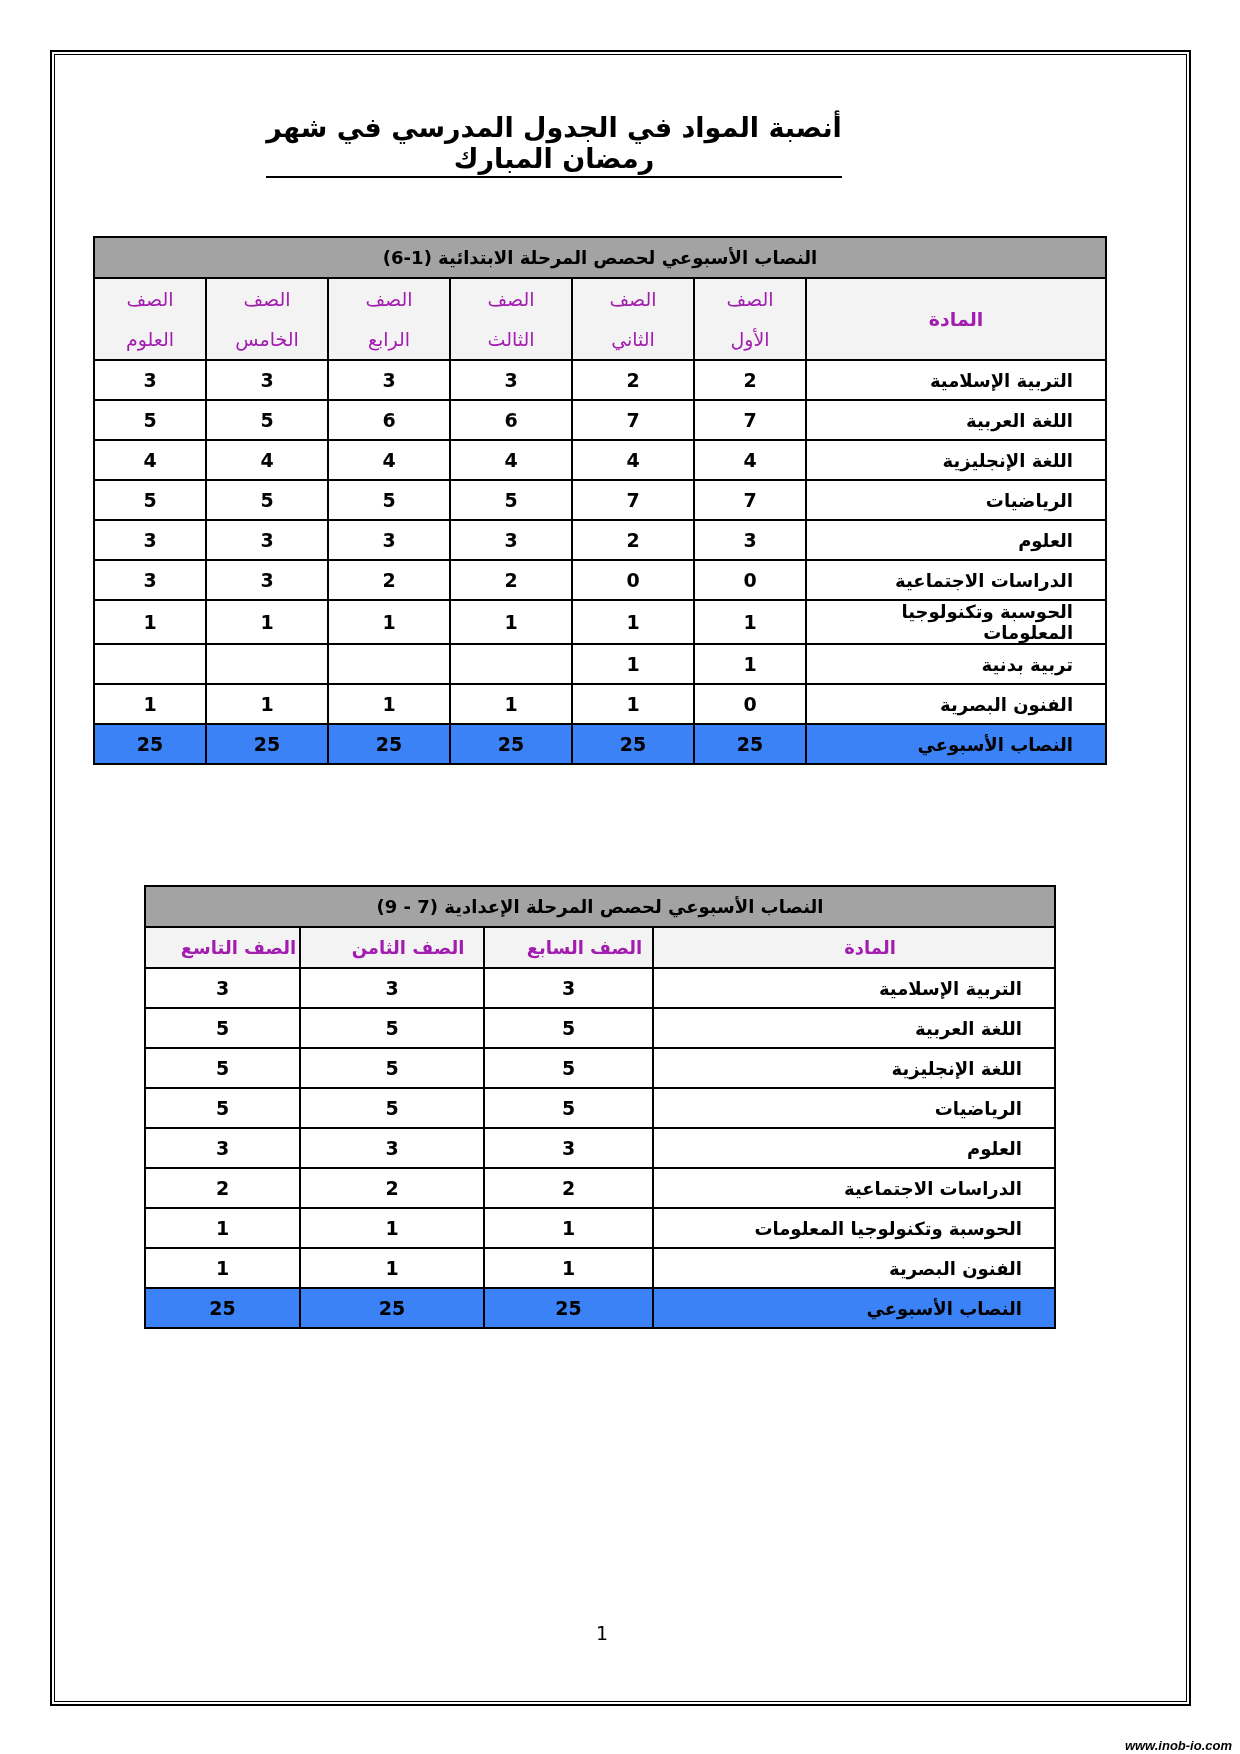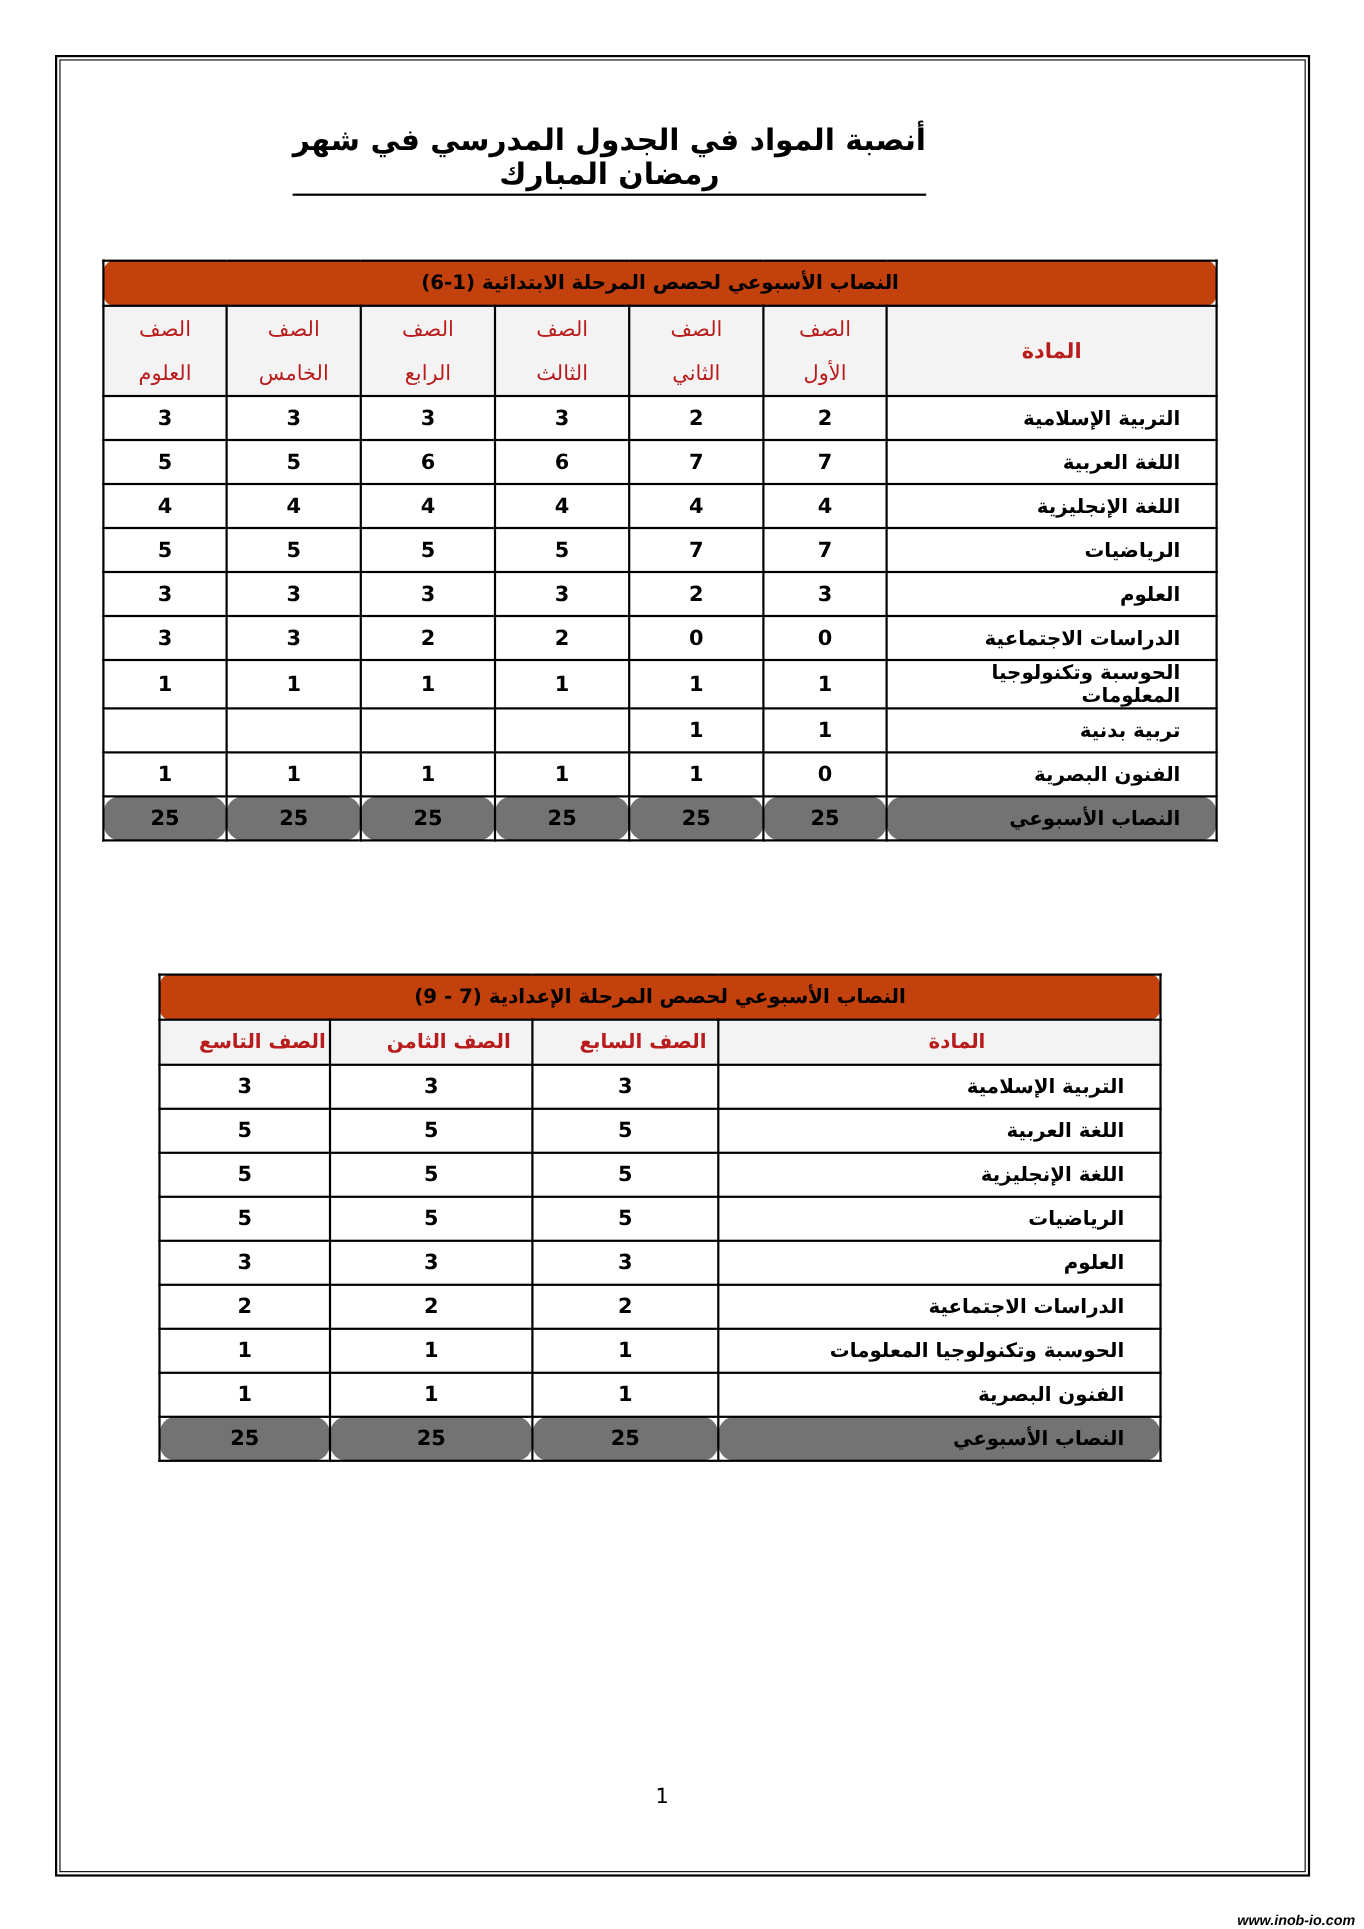--- a/index.html
+++ b/index.html
@@ -24,28 +24,28 @@
   }
   table.sched {
     position: absolute; border-collapse: collapse; direction: rtl;
     table-layout: fixed;
   }
   table.sched td, table.sched th {
     border: 2px solid #000; padding: 0; text-align: center;
     font-family: "DejaVu Sans", sans-serif; font-size: 19px; font-weight: normal;
   }
   table.sched .banner td {
-    background: #c2410c; font-weight: bold; font-size: 18px; height: 39px; border-radius: 10px;
-  }
-  table.sched .colhead th { background: #f3f3f3; color: #b91c1c; }
+    background: #a3a3a3; font-weight: bold; font-size: 18px; height: 39px;
+  }
+  table.sched .colhead th { background: #f3f3f3; color: #a21caf; }
   table.sched td.subject {
     text-align: right; padding-right: 32px; font-weight: bold; font-size: 18px;
   }
   table.sched td.num { font-weight: bold; font-size: 19px; }
-  table.sched tr.total td { background: #737373; border-radius: 15px; }
+  table.sched tr.total td { background: #3b82f6; }
   table.sched tr.row td { height: 38px; }
   #t1 { left: 93px; top: 236px; width: 1012px; }
   #t2 { left: 144px; top: 885px; width: 910px; }
   #t1 .colhead th { height: 80px; line-height: 40px; }
   #t1 .colhead th.subject-h { font-weight: bold; font-size: 19px; }
   #t2 .colhead th { height: 39px; font-weight: bold; font-size: 18px; padding-left: 32px; }
   .hdr-line { display: block; }
   .page-number {
     position: absolute; left: 596px; top: 1622px; font-size: 19px;
     font-family: "DejaVu Sans", sans-serif;

